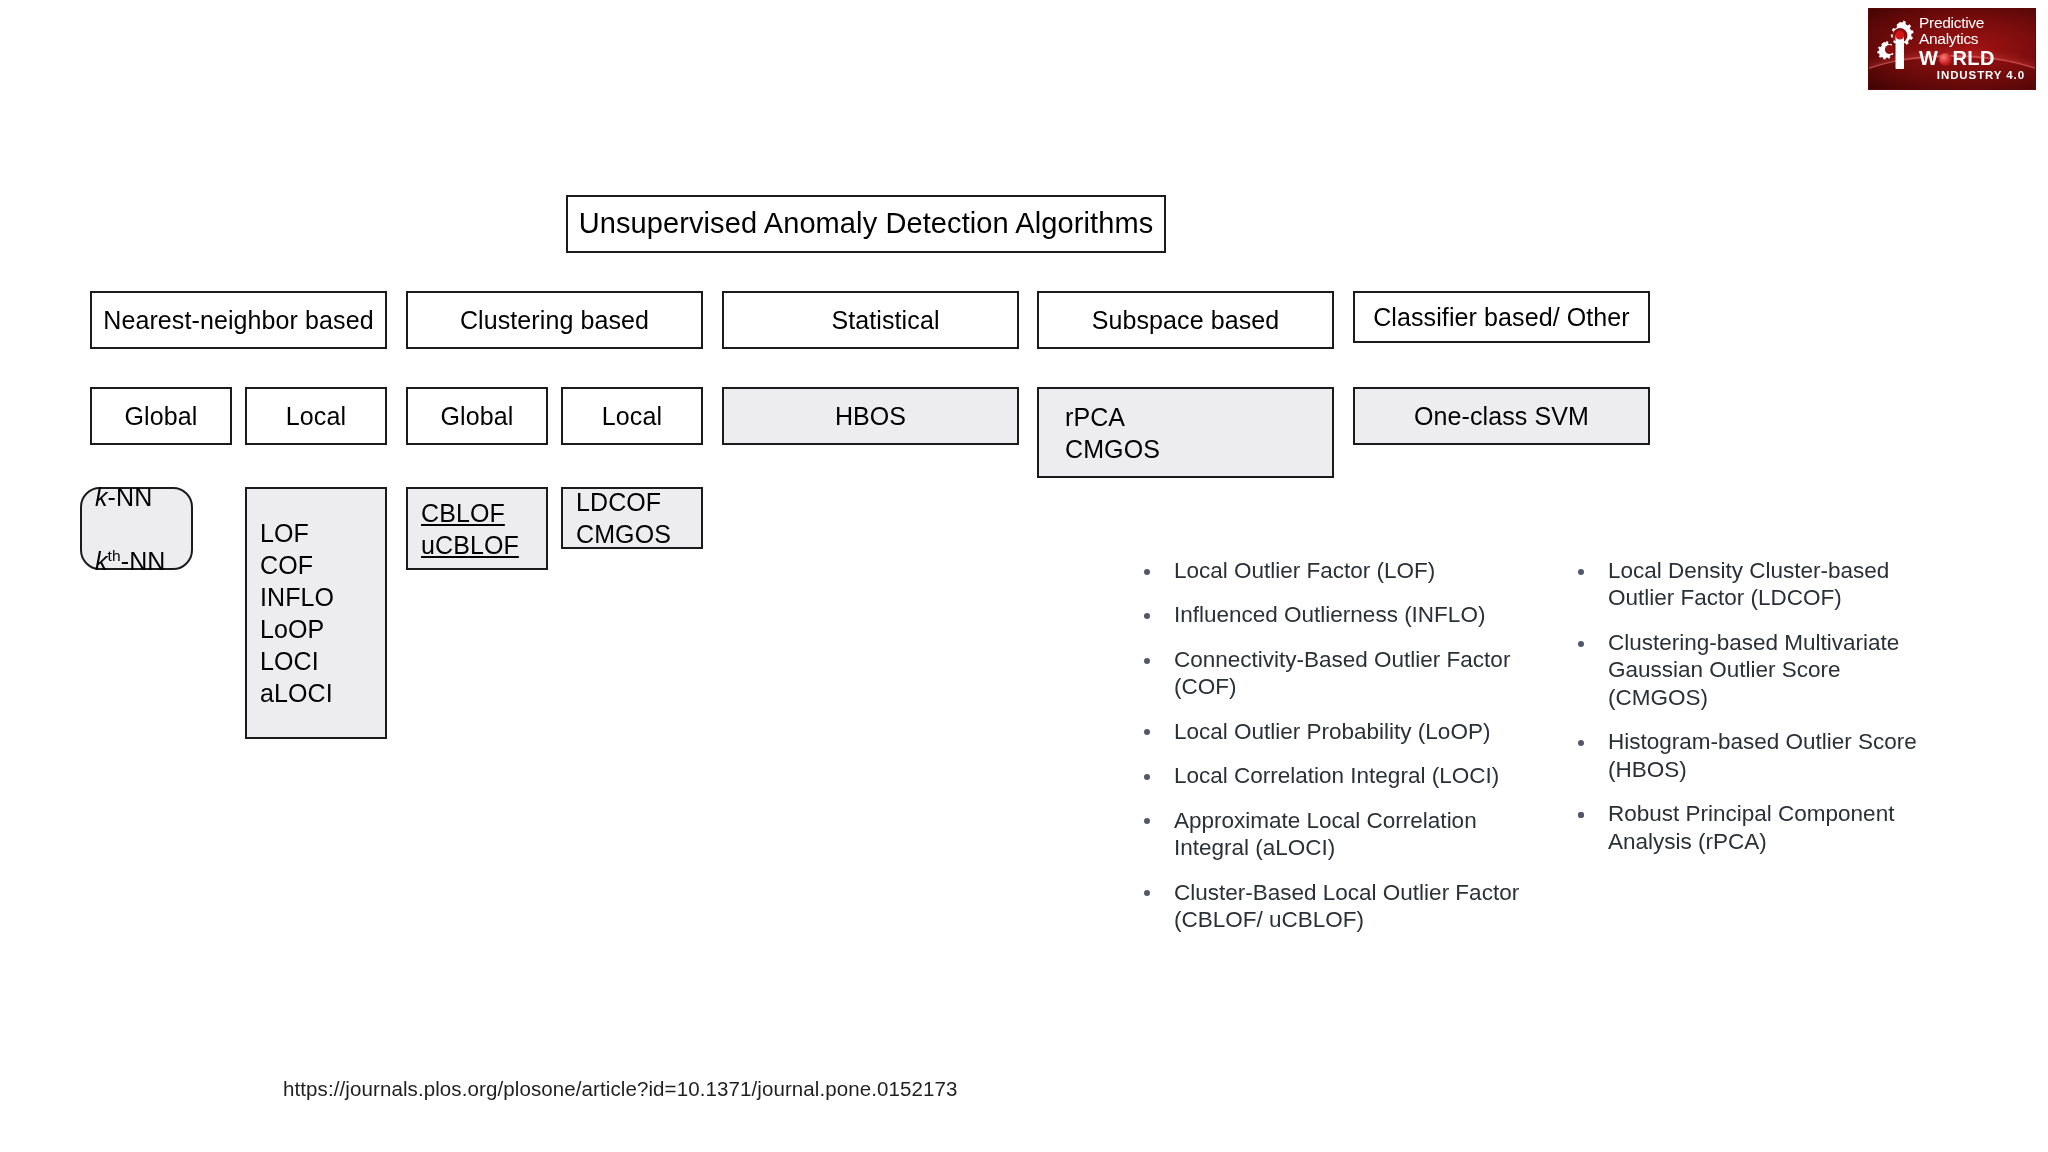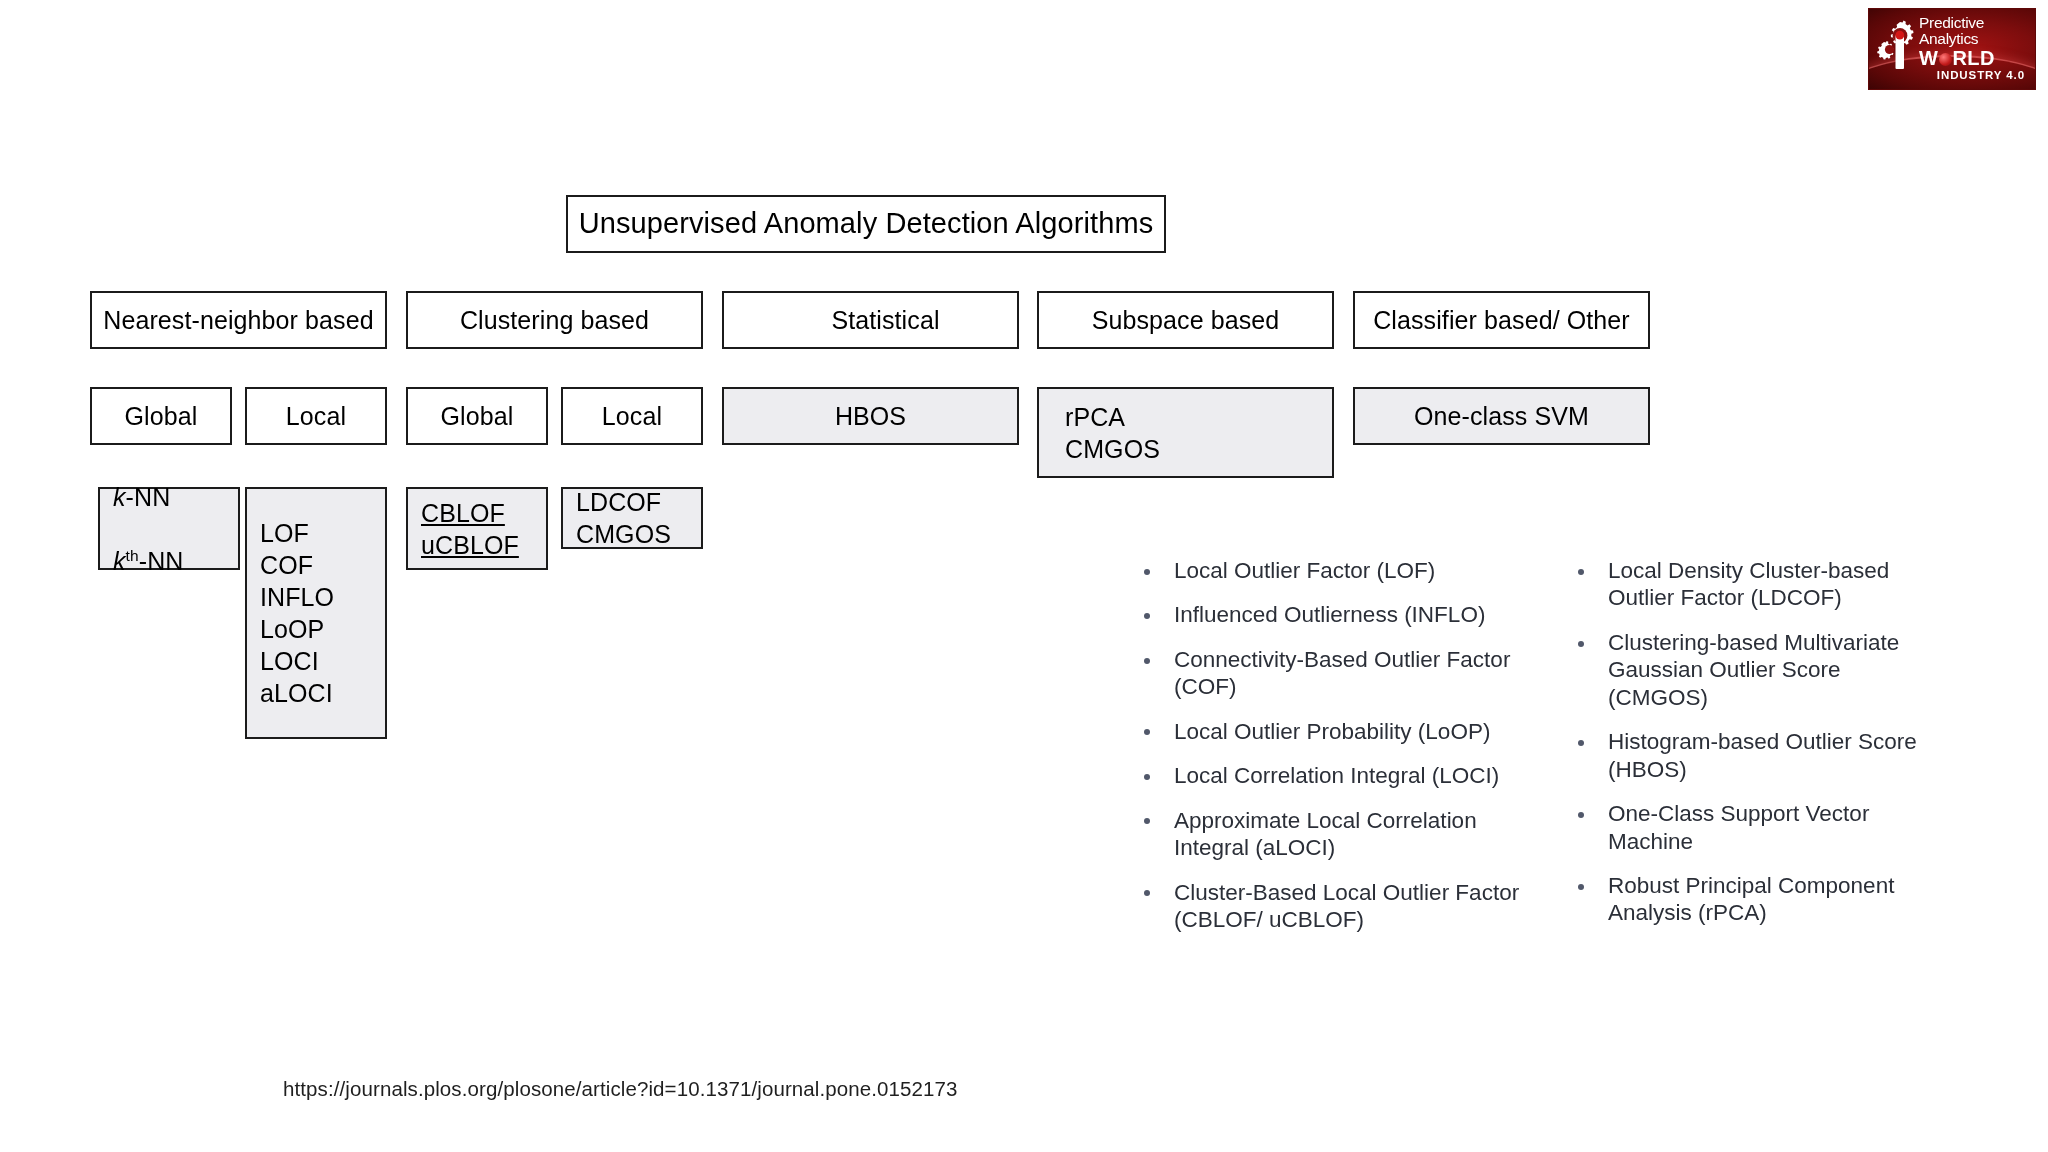--- a/index.html
+++ b/index.html
@@ -169,32 +169,32 @@
     <span class="lt4">INDUSTRY 4.0</span>
   </div>
 </div>
 
 <div class="dbox title" style="left:566px; top:195px; width:600px; height:58px;">Unsupervised Anomaly Detection Algorithms</div>
 
 <div class="dbox" style="left:90px; top:291px; width:297px; height:58px;">Nearest-neighbor based</div>
 <div class="dbox" style="left:406px; top:291px; width:297px; height:58px;">Clustering based</div>
 <div class="dbox" style="left:722px; top:291px; width:297px; height:58px;padding-left:30px;">Statistical</div>
 <div class="dbox" style="left:1037px; top:291px; width:297px; height:58px;">Subspace based</div>
-<div class="dbox" style="left:1353px; top:291px; width:297px; height:58px;">Classifier based/ Other</div>
+<div class="dbox" style="left:1353px; top:291px; width:297px; height:52px;">Classifier based/ Other</div>
 
 <div class="dbox" style="left:90px; top:387px; width:142px; height:58px;">Global</div>
 <div class="dbox" style="left:245px; top:387px; width:142px; height:58px;">Local</div>
 <div class="dbox" style="left:406px; top:387px; width:142px; height:58px;">Global</div>
 <div class="dbox" style="left:561px; top:387px; width:142px; height:58px;">Local</div>
 <div class="dbox shaded" style="left:722px; top:387px; width:297px; height:58px;">HBOS</div>
 <div class="dbox shaded leftalign" style="left:1037px; top:387px; width:297px; height:91px;">rPCA
 CMGOS</div>
 <div class="dbox shaded" style="left:1353px; top:387px; width:297px; height:58px;">One-class SVM</div>
 
-<div class="dbox leafbox" style="left:98px; top:487px; width:142px; height:83px;">
+<div class="dbox leafbox" style="left:80px; top:487px; width:113px; height:83px;border-radius:20px;">
   <div>
     <div><span class="knn-k">k</span>-NN</div>
     <div><span class="knn-k">k</span><span class="knn-sup">th</span>-NN</div>
   </div>
 </div>
 <div class="dbox leafbox" style="left:245px; top:487px; width:142px; height:252px;">LOF
 COF
 INFLO
 LoOP
 LOCI
@@ -211,17 +211,17 @@
   <div class="legend-item"><span class="bullet"></span><span>Local Outlier Probability (LoOP)</span></div>
   <div class="legend-item"><span class="bullet"></span><span>Local Correlation Integral (LOCI)</span></div>
   <div class="legend-item"><span class="bullet"></span><span>Approximate Local Correlation Integral (aLOCI)</span></div>
   <div class="legend-item"><span class="bullet"></span><span>Cluster-Based Local Outlier Factor (CBLOF/ uCBLOF)</span></div>
 </div>
 
 <div class="legend-col" style="left:1572px; top:557px; width:360px;">
   <div class="legend-item"><span class="bullet"></span><span>Local Density Cluster-based Outlier Factor (LDCOF)</span></div>
   <div class="legend-item"><span class="bullet"></span><span>Clustering-based Multivariate Gaussian Outlier Score (CMGOS)</span></div>
   <div class="legend-item"><span class="bullet"></span><span>Histogram-based Outlier Score (HBOS)</span></div>
-  <div class="legend-item"><span class="bullet"></span><span>One-Class Support Vector Machine</span></div>
+  <div class="legend-item"><span class="bullet"></span></div>
   <div class="legend-item"><span class="bullet"></span><span>Robust Principal Component Analysis (rPCA)</span></div>
 </div>
 
 <div id="source-url">https://journals.plos.org/plosone/article?id=10.1371/journal.pone.0152173</div>
 
 </body></html>

